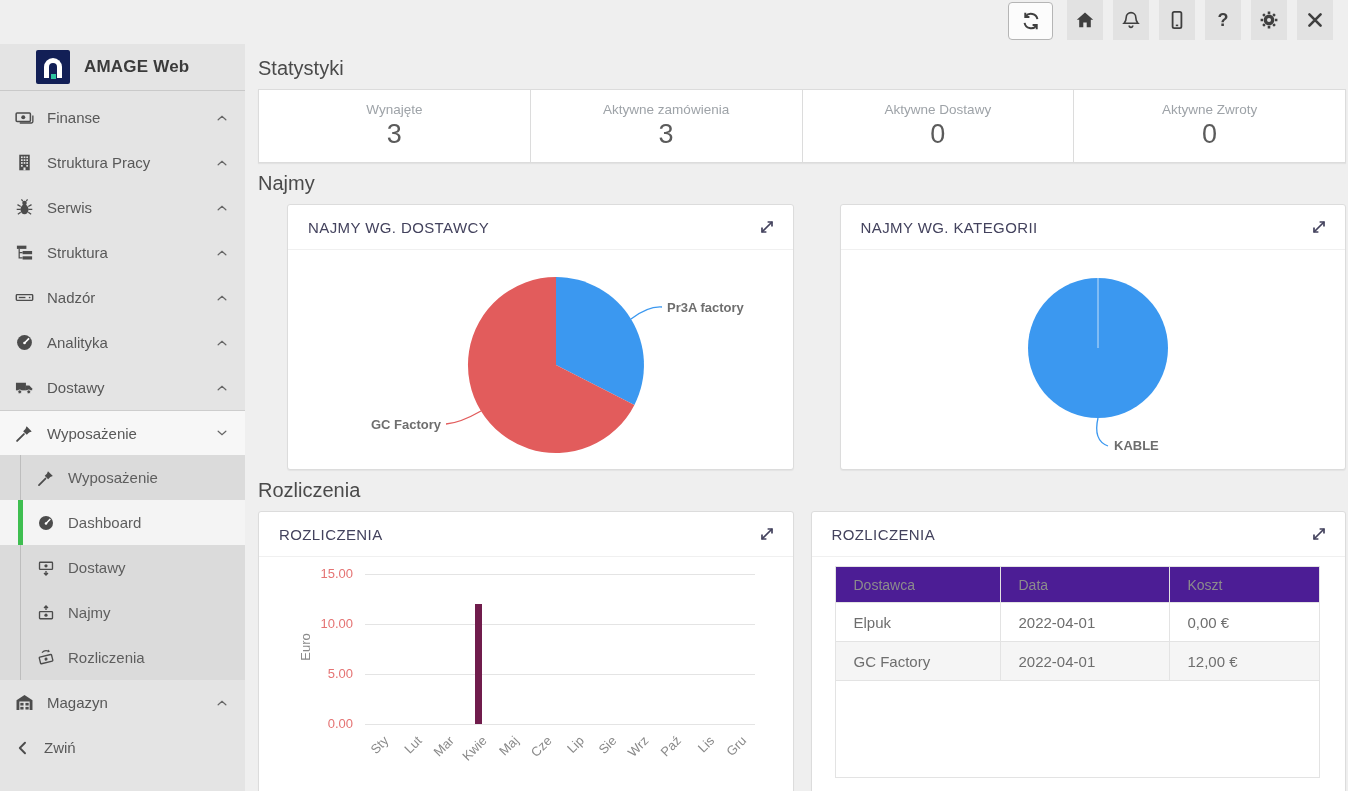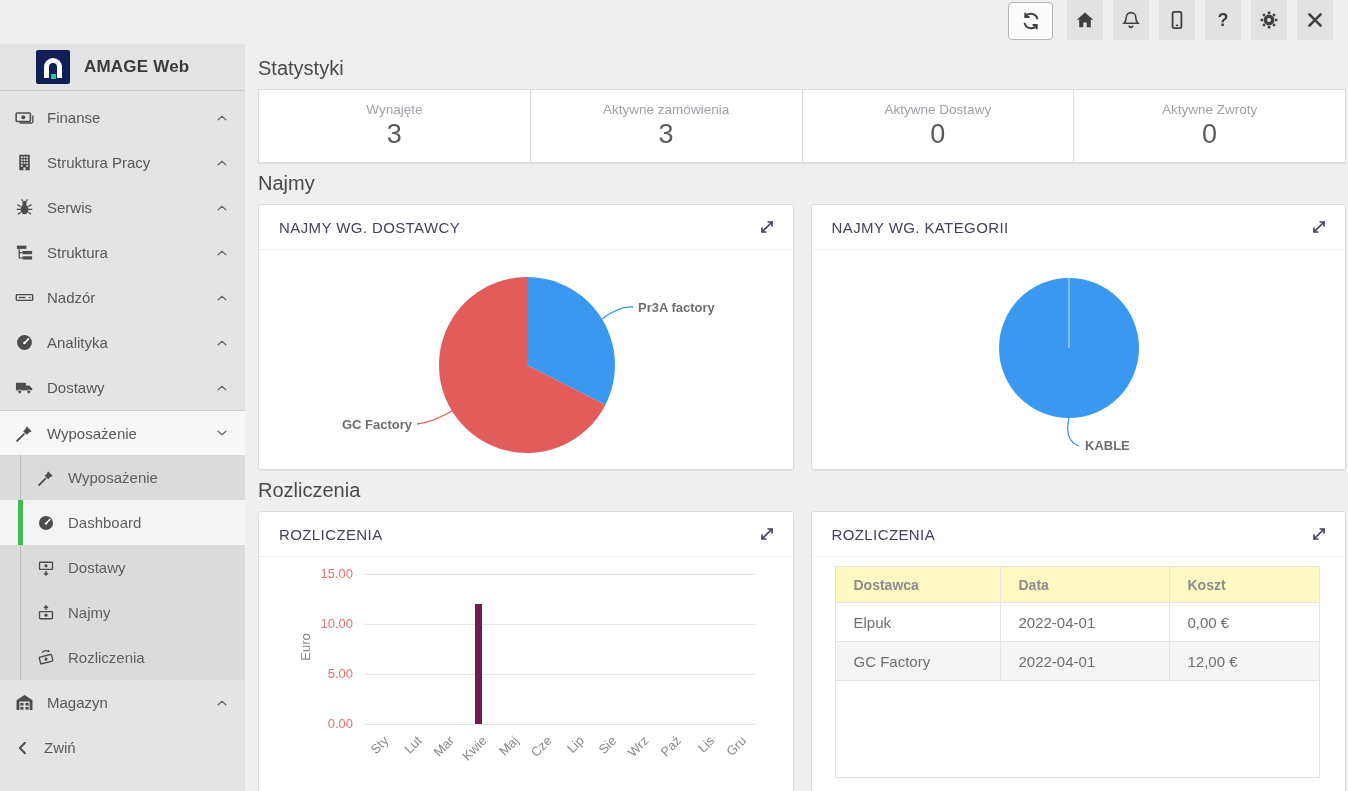--- a/index.html
+++ b/index.html
@@ -47,38 +47,38 @@
   .stat { flex: 1; text-align: center; padding: 12px 0 12px; border-right: 1px solid #DCDCDC; }
   .stat:last-child { border-right: none; }
   .stat-label { font-size: 13.5px; color: #9EA3A8; }
   .stat-value { font-size: 27px; color: #5B5B5B; margin-top: 2px; font-weight: 400; }
 
   .cards-row { display: flex; gap: 17px; align-items: flex-start; }
   .card { flex: 1; min-width: 0; background: #fff; border: 1px solid #DCDCDC; border-radius: 3px; box-shadow: 0 1px 1px rgba(0,0,0,.05); }
   .card-head { height: 45px; display: flex; align-items: center; justify-content: space-between; padding: 0 16px 0 20px; border-bottom: 1px solid #F0F0F0; }
   .card-title { font-size: 15px; color: #43425D; letter-spacing: .4px; }
   .expand-btn { background: none; border: none; padding: 0; width: 20px; height: 20px; cursor: pointer; color: #43425D; }
-  .pie-card { height: 266px; }
+  .pie-card { height: 266px; margin-left: 29px; }
   .pie-body svg { display: block; }
   .pie-label { font-size: 13px; font-weight: bold; fill: #6E6E6E; font-family: "Liberation Sans", sans-serif; }
 
   .bar-card, .table-card { height: 290px; }
   .bar-body { position: relative; height: 244px; font-size: 13px; }
   .gridline { position: absolute; left: 106px; width: 390px; height: 1px; background: #E4E4E4; }
   .ytick { position: absolute; left: 34px; width: 60px; text-align: right; color: #E57373; }
   .ylabel { position: absolute; left: 46px; top: 90px; transform: translate(-50%,-50%) rotate(-90deg); color: #8A8A8A; }
   .bar { position: absolute; left: 216px; top: 47px; width: 7px; height: 120px; background: #701C4C; }
   .xw { position: absolute; top: 176px; width: 55px; text-align: right; }
   .xw > span { display: inline-block; transform: rotate(-45deg); transform-origin: 100% 0; color: #8A8A8A; white-space: nowrap; }
 
   .table-body { padding: 9px 0 0 23px; }
   .table-wrap { width: 485px; height: 212px; border: 1px solid #E3E3E3; overflow: hidden; }
   .table-wrap table { border-collapse: collapse; width: 487px; margin: -1px 0 0 -1px; table-layout: fixed; }
   .table-wrap th, .table-wrap td { border: 1px solid #E3E3E3; text-align: left; padding-left: 18px; }
-  .table-wrap th { height: 36px; background: #fef9c3; color: #8C8C8C; font-size: 14px; font-weight: 700; }
+  .table-wrap th { height: 36px; background: #4c1d95; color: #8C8C8C; font-size: 14px; font-weight: 400; }
   .table-wrap td { height: 39px; color: #6E6E6E; font-size: 15px; background: #fff; }
   .table-wrap tr.striped td { background: #F5F5F5; }
 </style>
 </head>
 <body>
 
 <svg width="0" height="0" style="position:absolute" aria-hidden="true">
   <defs>
     <symbol id="i-banknote" viewBox="0 0 20 20">
       <rect x="1.2" y="5.2" width="15" height="9" rx="1" fill="none" stroke="currentColor" stroke-width="1.6"></rect>

